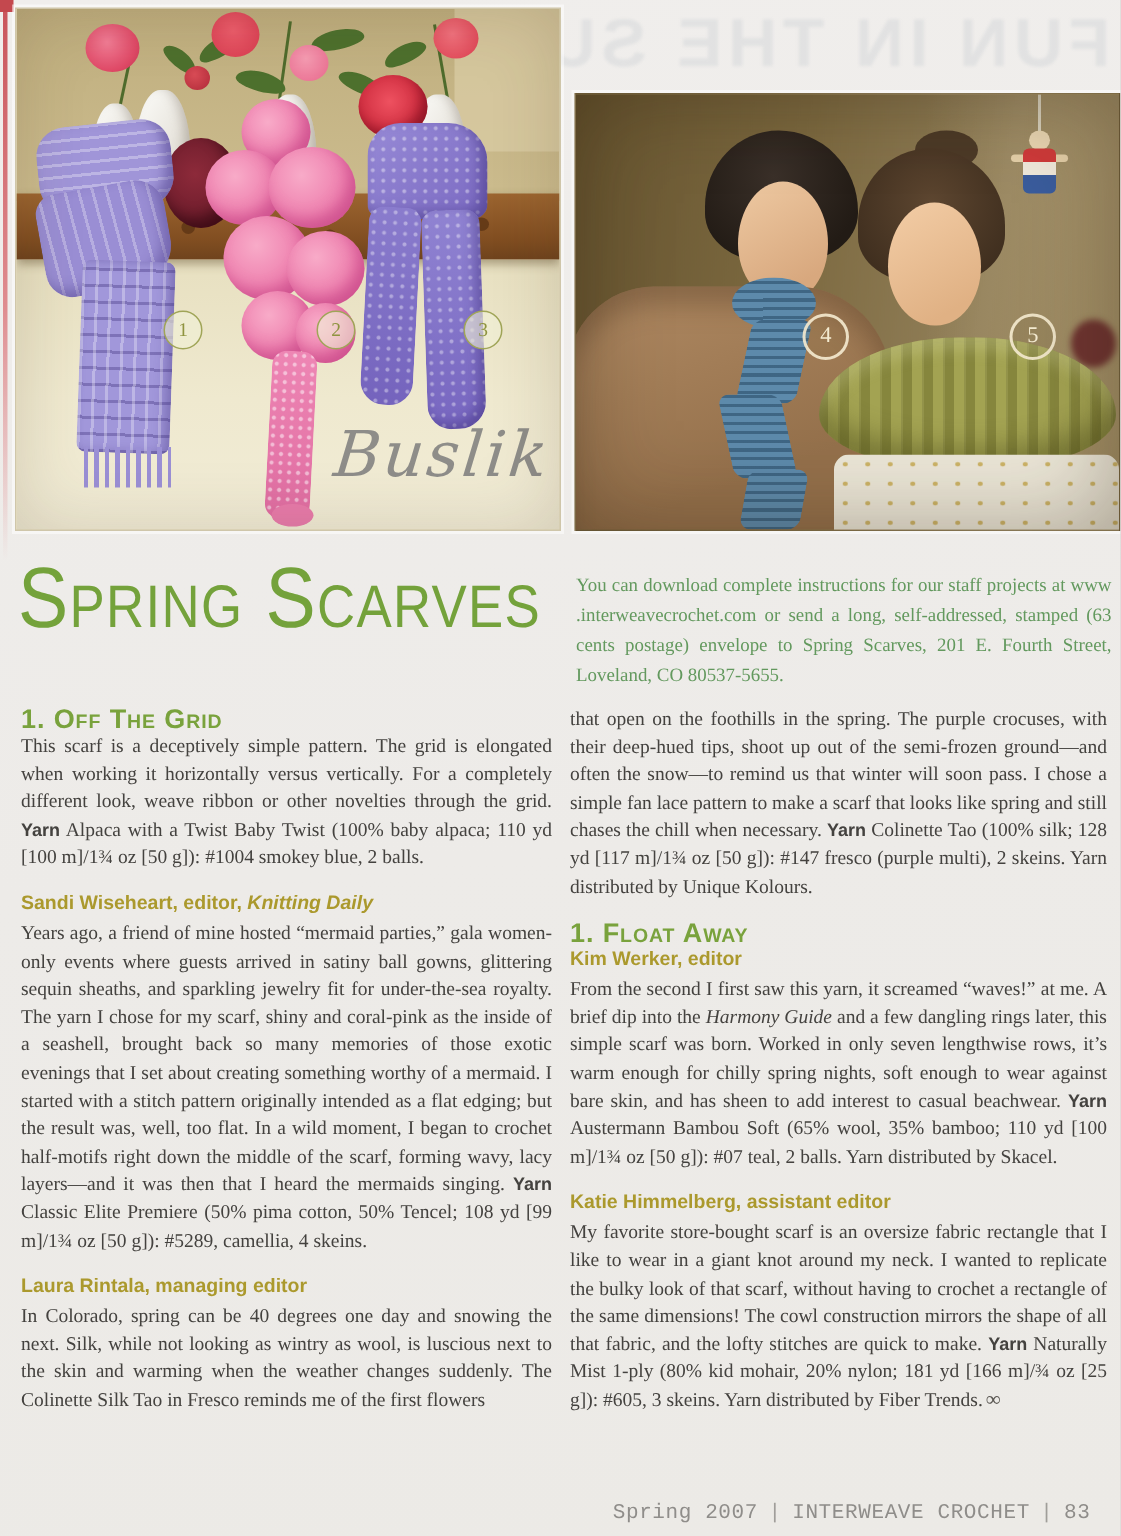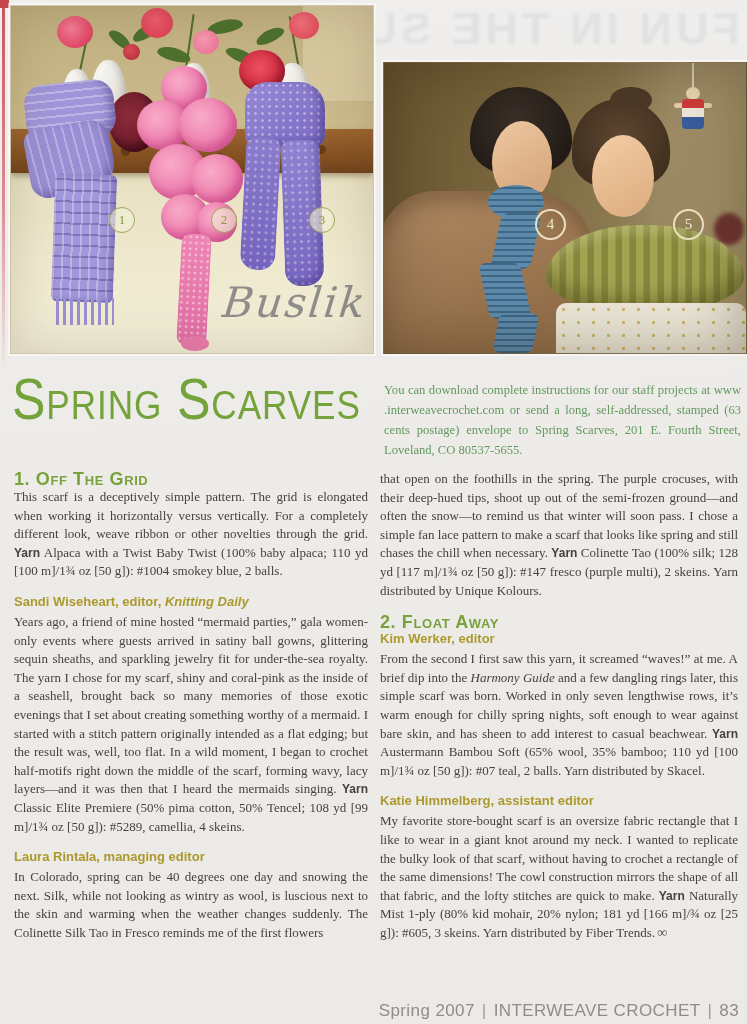--- a/index.html
+++ b/index.html
@@ -112,21 +112,21 @@
   .col section{margin:0 0 13px 0;}
   .sec-head{margin:0;font-family:"Liberation Sans",sans-serif;font-weight:700;font-variant:small-caps;font-size:18px;line-height:18px;letter-spacing:.6px;color:#79a23c;text-align:left;}
   .byline{margin:0 0 3px 0;font-family:"Liberation Sans",sans-serif;font-weight:700;font-size:13px;line-height:16px;color:#ab992d;text-align:left;}
   .body{margin:0;font-size:13px;line-height:18.6px;color:#44423f;}
   .body .b{font-family:"Liberation Sans",sans-serif;font-weight:700;font-size:12px;margin-top:36px;}
   .b{font-weight:700;}
   .i{font-style:italic;}
   .cont{margin:0 0 13px 0;}
   .endmark{color:#5a5752;font-size:14px;padding-left:2px;}
 
-  .footer{position:absolute;top:1001px;right:8px;font-family:Liberation Sans, sans-serif;font-size:17px;letter-spacing:.4px;color:#8f8d8a;}
+  .footer{position:absolute;top:1001px;right:20px;font-family:Liberation Mono, monospace;font-size:14px;letter-spacing:.4px;color:#8f8d8a;}
   .footer .sep{padding:0 7px;color:#a09e9a;}
 </style>
 </head>
 <body>
 
 <div class="page">
 
   <div class="scan-line"></div>
   <div class="scan-corner"></div>
   <div class="ghost">FUN IN THE SUN</div>
@@ -222,21 +222,21 @@
     </section>
     <section>
       <h3 class="byline"><span><span class="b">Laura Rintala, managing editor</span></span></h3>
       <p class="body"><span><span>In Colorado, spring can be 40 degrees one day and snowing the next. Silk, while not looking as wintry as wool, is luscious next to the skin and warming when the weather changes suddenly. The Colinette Silk Tao in Fresco reminds me of the first flowers</span></span></p>
     </section>
   </div>
 
   <div class="col col-right">
     <p class="body cont"><span><span>that open on the foothills in the spring. The purple crocuses, with their deep-hued tips, shoot up out of the semi-frozen ground—and often the snow—to remind us that winter will soon pass. I chose a simple fan lace pattern to make a scarf that looks like spring and still chases the chill when necessary. </span><span class="b">Yarn</span><span> Colinette Tao (100% silk; 128 yd [117 m]/1¾ oz [50 g]): #147 fresco (purple multi), 2 skeins. Yarn distributed by Unique Kolours.</span></span></p>
     <section>
-      <h2 class="sec-head">2. Float Away</h2>
+      <h2 class="sec-head">1. Float Away</h2>
       <h3 class="byline"><span><span class="b">Kim Werker, editor</span></span></h3>
       <p class="body"><span><span>From the second I first saw this yarn, it screamed “waves!” at me. A brief dip into the </span><span class="i">Harmony Guide</span><span> and a few dangling rings later, this simple scarf was born. Worked in only seven lengthwise rows, it’s warm enough for chilly spring nights, soft enough to wear against bare skin, and has sheen to add interest to casual beachwear. </span><span class="b">Yarn</span><span> Austermann Bambou Soft (65% wool, 35% bamboo; 110 yd [100 m]/1¾ oz [50 g]): #07 teal, 2 balls. Yarn distributed by Skacel.</span></span></p>
     </section>
     <section>
       <h3 class="byline"><span><span class="b">Katie Himmelberg, assistant editor</span></span></h3>
       <p class="body"><span><span>My favorite store-bought scarf is an oversize fabric rectangle that I like to wear in a giant knot around my neck. I wanted to replicate the bulky look of that scarf, without having to crochet a rectangle of the same dimensions! The cowl construction mirrors the shape of all that fabric, and the lofty stitches are quick to make. </span><span class="b">Yarn</span><span> Naturally Mist 1-ply (80% kid mohair, 20% nylon; 181 yd [166 m]/¾ oz [25 g]): #605, 3 skeins. Yarn distributed by Fiber Trends.</span></span><span class="endmark">∞</span></p>
     </section>
   </div>
 
   <div class="footer">

